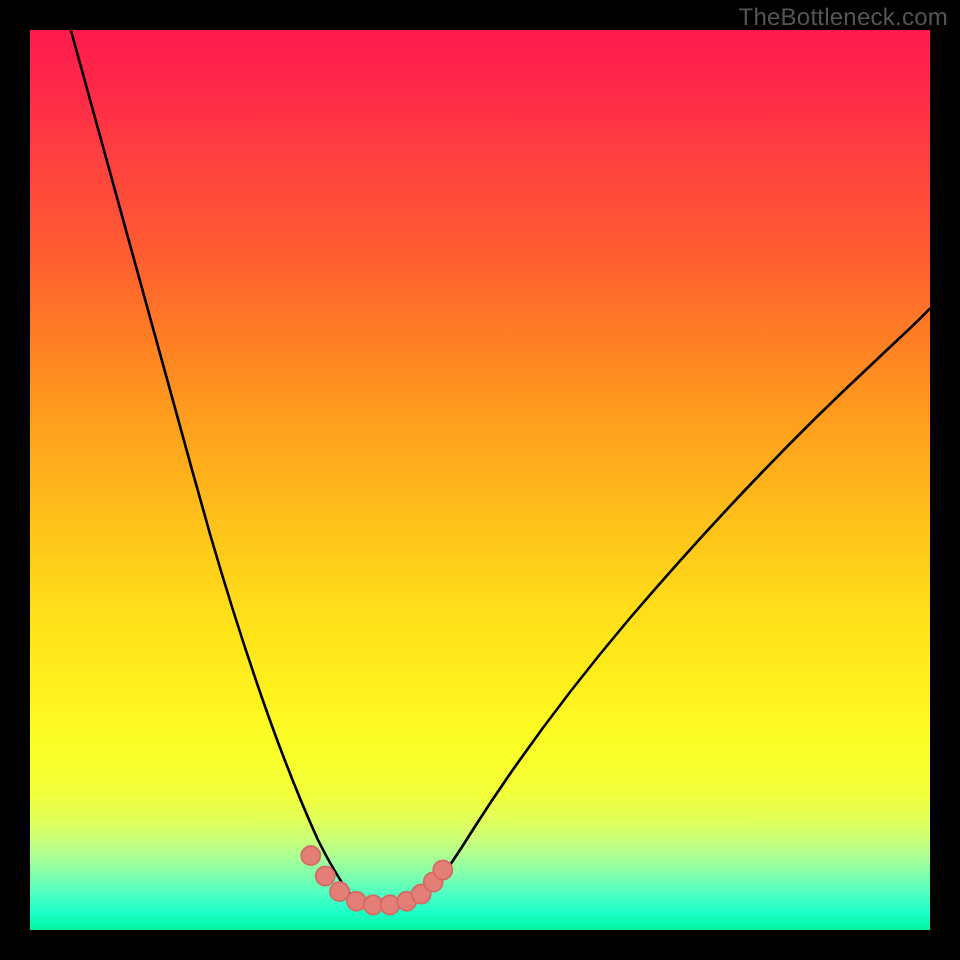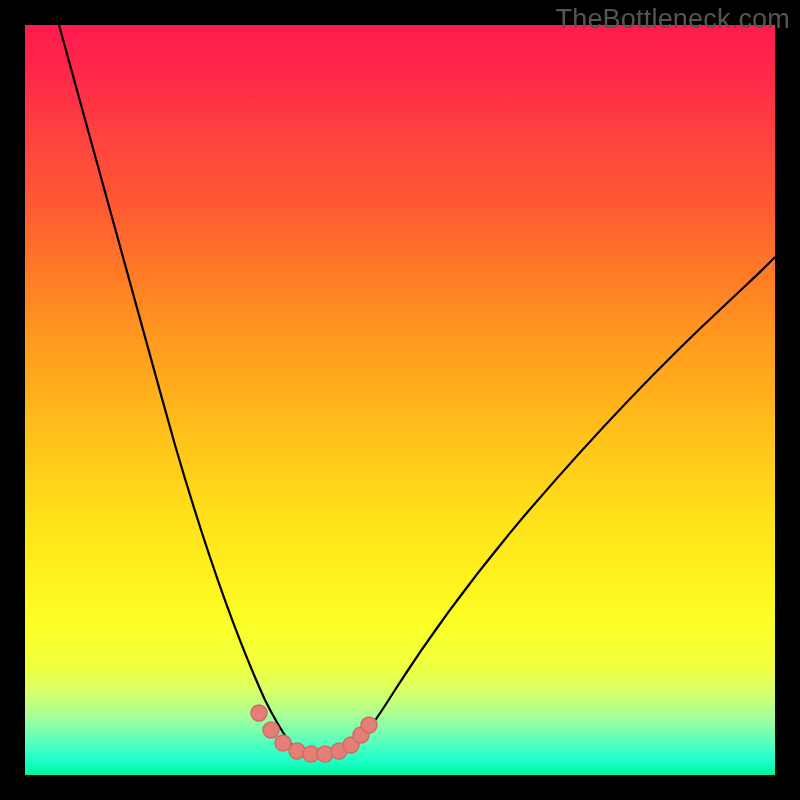--- a/index.html
+++ b/index.html
@@ -53,21 +53,21 @@
     position: absolute;
     inset: 0;
     width: 100%;
     height: 100%;
   }
   .watermark {
     position: absolute;
     top: 4px;
     right: 10px;
     color: #555;
-    font-size: 27px;
+    font-size: 20px;
     font-weight: 400;
     letter-spacing: 0.2px;
     user-select: none;
   }
 </style>
 </head>
 <body>
 
 <div class="frame">
 

